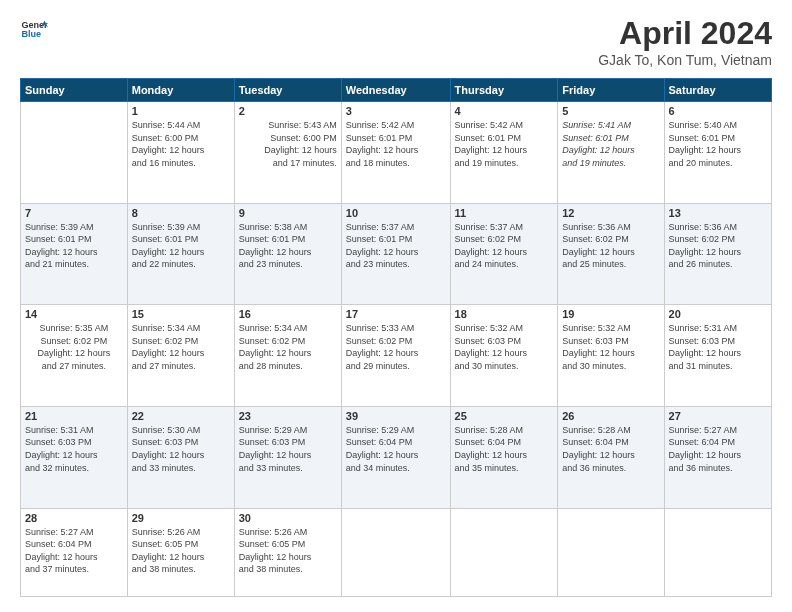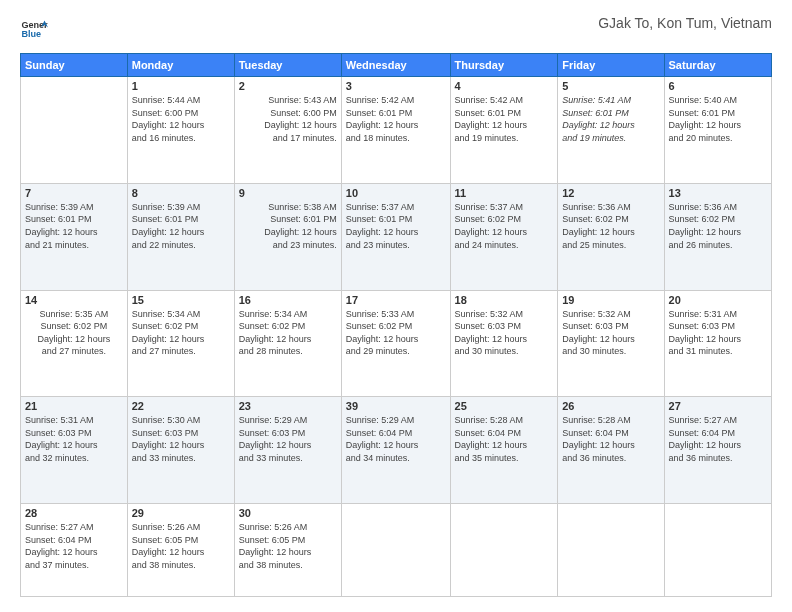--- a/index.html
+++ b/index.html
@@ -44,21 +44,21 @@
       font-size: 14px;
       color: #555;
     }
     .calendar {
       width: 100%;
       border-collapse: collapse;
       flex: 1;
       font-size: 10px;
     }
     .calendar th {
-      background-color: #3b82f6;
+      background-color: #0c4a6e;
       color: white;
       padding: 5px 4px;
       text-align: left;
       font-size: 11px;
       font-weight: bold;
       border: 1px solid #1a6aab;
     }
     .calendar td {
       border: 1px solid #ccc;
       vertical-align: top;
@@ -95,20 +95,21 @@
 <div class="page">
   <div class="header">
     <div class="logo">
       <svg class="logo-icon" viewBox="0 0 40 40">
         <text x="2" y="18" font-size="13" font-weight="bold" fill="#333">General</text>
         <text x="2" y="32" font-size="13" font-weight="bold" fill="#1a6aab">Blue</text>
         <polygon points="35,8 40,18 35,14 30,18" fill="#1a6aab"></polygon>
       </svg>
     </div>
     <div class="title-section">
+      <div class="month-title">April 2024</div>
       <div class="location">GJak To, Kon Tum, Vietnam</div>
     </div>
   </div>
 
   <table class="calendar">
     <thead>
       <tr>
 
       <th>Sunday</th>
           <th>Monday</th>
@@ -175,21 +176,21 @@
           </td>
           <td>
             <span class="day-number">8</span>
             <div class="day-info" style="white-space: pre-line;">Sunrise: 5:39 AM
 Sunset: 6:01 PM
 Daylight: 12 hours
 and 22 minutes.</div>
           </td>
           <td>
             <span class="day-number">9</span>
-            <div class="day-info" style="white-space: pre-line; text-align: right;">Sunrise: 5:38 AM
+            <div class="day-info" style="white-space: pre-line;">Sunrise: 5:38 AM
 Sunset: 6:01 PM
 Daylight: 12 hours
 and 23 minutes.</div>
           </td>
           <td>
             <span class="day-number">10</span>
             <div class="day-info" style="white-space: pre-line;">Sunrise: 5:37 AM
 Sunset: 6:01 PM
 Daylight: 12 hours
 and 23 minutes.</div>

